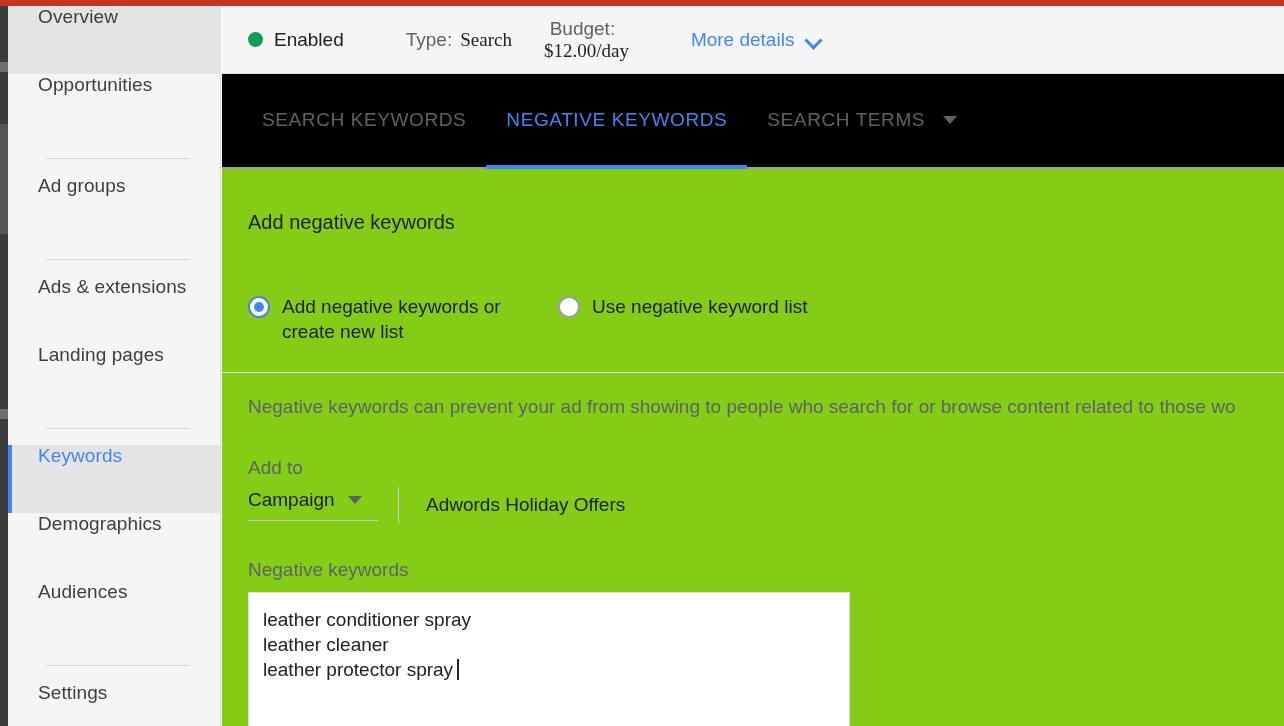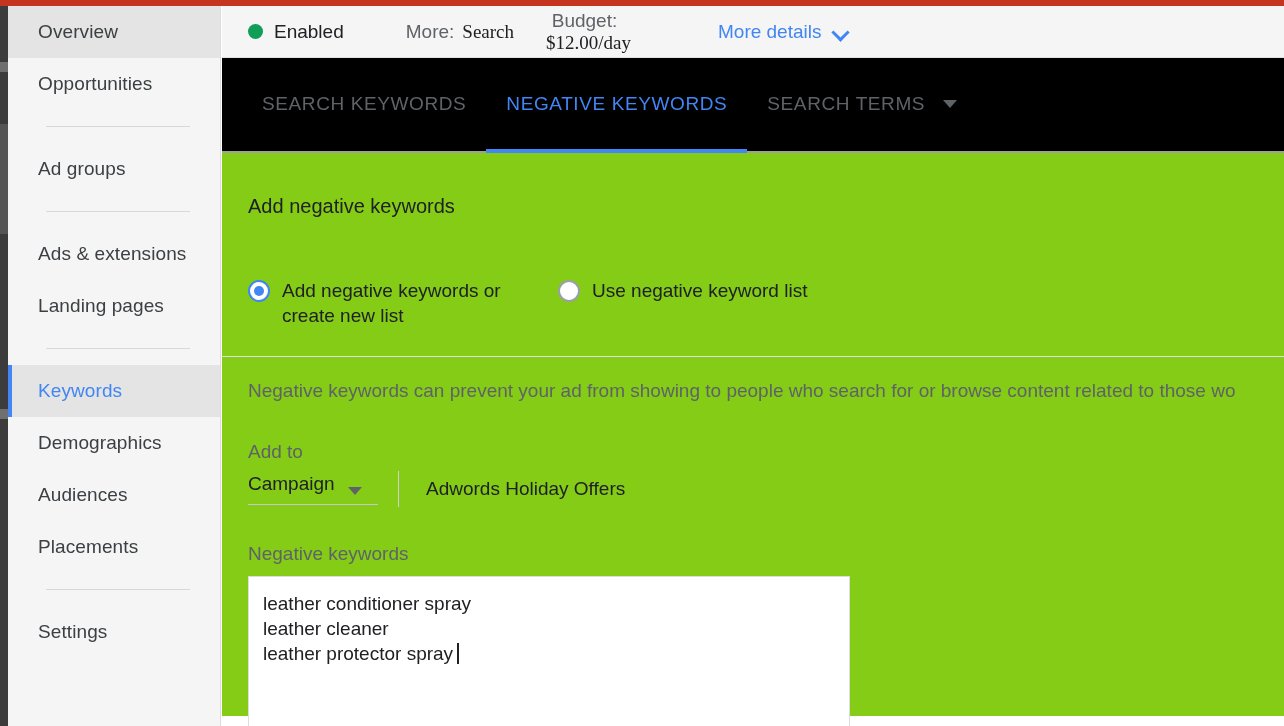--- a/index.html
+++ b/index.html
@@ -38,22 +38,22 @@
   
   #sidebar {
     position: absolute; top: 6px; left: 8px;
     width: 213px; height: 720px;
     background: #f5f5f5;
     border-right: 1px solid #dcdcdc;
     z-index: 20;
   }
   .nav-item {
     position: relative;
-    height: 52px;
-    display: flex; align-items: center;
+    height: 68px;
+    display: flex; 
     padding-left: 30px;
     font-size: 19px;
     color: #3c4043;
     cursor: pointer;
     letter-spacing: 0.1px;
     white-space: nowrap;
   }
   .nav-item.selected {
     background: #e4e4e4;
     color: #4285f4;
@@ -76,21 +76,21 @@
   #main {
     position: absolute; top: 6px; left: 222px;
     width: 1062px; height: 720px;
     background: #ffffff;
     overflow: hidden;
   }
 
   
   #campaign-header {
     position: relative;
-    height: 52px;
+    height: 68px;
     background: #f5f5f5;
     border-bottom: 1px solid #e0e0e0;
     display: flex; align-items: center;
     padding-left: 26px;
     gap: 0;
   }
   .hdr-chunk {
     display: flex; align-items: center;
     font-size: 19px;
     color: #202124;
@@ -101,21 +101,21 @@
     border-radius: 50%;
     background: #0f9d58;
     margin-right: 11px;
     flex: none;
   }
   .hdr-label { color: #5f6368; }
   .hdr-value { color: #202124; font-weight: 500; font-family: Liberation Serif, serif; }
   #hdr-type { margin-left: 62px; }
   #hdr-budget { margin-left: 24px; flex-direction: column; }
   #more-details {
-    margin-left: 87px;
+    margin-left: 62px;
     color: #4285f4;
     cursor: pointer;
     display: flex; align-items: center;
   }
   .chev-down {
     display: inline-block;
     margin-left: 13px;
     width: 14px; height: 14px;
     position: relative;
   }
@@ -237,21 +237,21 @@
     margin-top: 39px;
     font-size: 19px;
     color: #5f6368;
   }
   #addto-row {
     display: flex; align-items: center;
     margin-top: 8px;
   }
   #campaign-select {
     position: relative;
-    display: flex; align-items: flex-end;
+    display: flex; align-items: center;
     width: 130px;
     padding-bottom: 9px;
     border-bottom: 1px solid #c8c8c8;
     cursor: pointer;
   }
   #campaign-select .sel-text {
     font-size: 19px;
     color: #202124;
   }
   .sel-caret {
@@ -335,38 +335,35 @@
   <div class="nav-divider"></div>
   <div class="nav-item selected">
     <span>Keywords</span>
   </div>
   <div class="nav-item">
     <span>Demographics</span>
   </div>
   <div class="nav-item">
     <span>Audiences</span>
   </div>
-  <div class="nav-item">
-    <span>Placements</span>
-  </div>
   <div class="nav-divider"></div>
   <div class="nav-item">
     <span>Settings</span>
   </div>
 </nav>
 
 <div id="main">
 
   <div id="campaign-header">
     <div class="hdr-chunk">
       <span class="status-dot"></span>
       <span>Enabled</span>
     </div>
     <div class="hdr-chunk" id="hdr-type">
-      <span class="hdr-label">More:</span>
+      <span class="hdr-label">Type:</span>
       <span class="hdr-value" style="margin-left:8px">Search</span>
     </div>
     <div class="hdr-chunk" id="hdr-budget">
       <span class="hdr-label">Budget:</span>
       <span class="hdr-value" style="margin-left:8px">$12.00/day</span>
     </div>
     <div class="hdr-chunk" id="more-details">
       <span>More details</span>
       <span class="chev-down"></span>
     </div>

